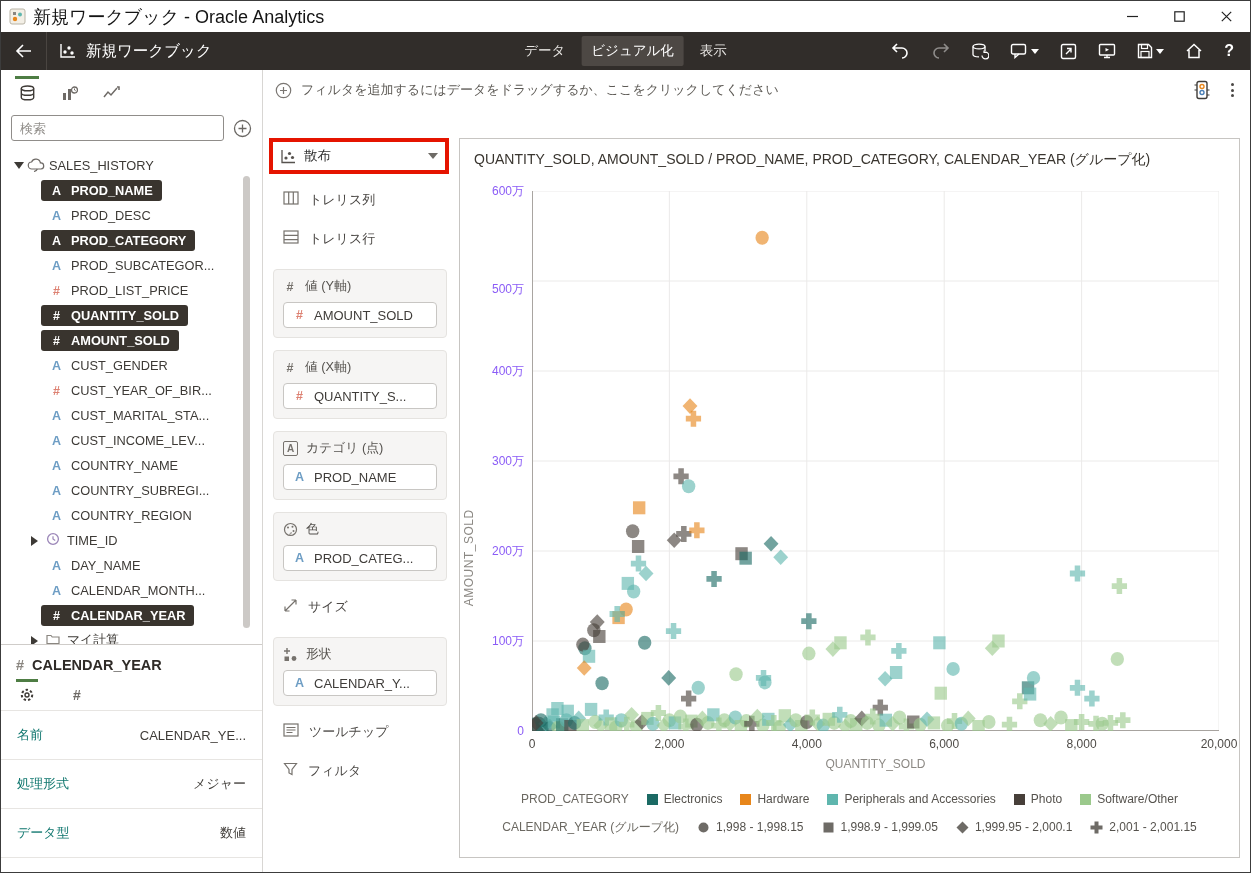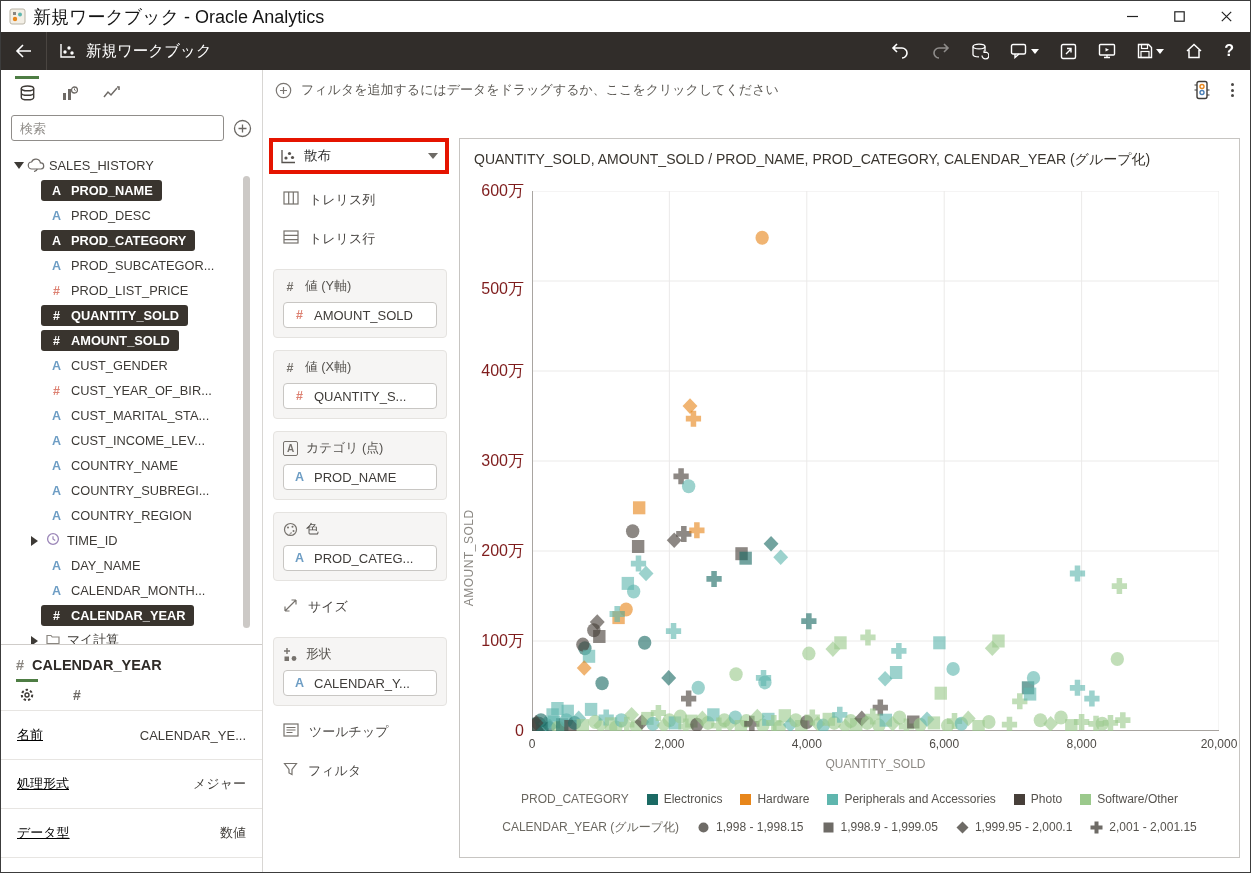--- a/index.html
+++ b/index.html
@@ -52,21 +52,21 @@
 
   
   .props { height:228px; flex:0 0 auto; border-top:1px solid #cfccc9; display:flex; flex-direction:column; font-size:13px; }
   .props-head { padding:12px 15px 2px; display:flex; align-items:center; gap:8px; font-size:14.5px; font-weight:bold; color:#2f2b27; }
   .props-head .hash { color:#8a8680; font-weight:bold; }
   .props-tabs { padding:4px 15px 7px; display:flex; gap:28px; }
   .ptab { display:flex; flex-direction:column; align-items:center; cursor:pointer; }
   .ptab .bar { width:22px; height:3px; background:transparent; margin-bottom:5px; }
   .ptab.active .bar { background:#4e7d44; }
   .prow { height:49px; flex:0 0 auto; display:flex; align-items:center; justify-content:space-between; padding:0 16px; border-top:1px solid #e7e5e2; }
-  .prow .pl { color:#000000;text-decoration:underline; } .prow .pv { color:#3f3c38; }
+  .prow .pl { color:#0f766e; } .prow .pv { color:#3f3c38; }
 
   
   .rightcol { flex:1; display:flex; flex-direction:column; min-width:0; }
   .filterbar { height:40px; flex:0 0 auto; display:flex; align-items:center; gap:9px; padding:0 16px 0 12px; font-size:13px; color:#5d5a55; }
   .fb-icons { margin-left:auto; display:flex; align-items:center; gap:20px; }
   .vdots { display:flex; flex-direction:column; gap:2.5px; cursor:pointer; }
   .vdots i { width:3px; height:3px; background:#4a4745; border-radius:50%; }
   .contentrow { flex:1; display:flex; min-height:0; }
 
   
@@ -81,21 +81,21 @@
   .hash-g { color:#76726d; font-weight:bold; font-size:12.5px; width:14px; text-align:center; }
   .abox { width:15px; height:15px; border:1px solid #76726d; border-radius:2px; font-size:10px; font-weight:bold; color:#76726d; display:flex; align-items:center; justify-content:center; }
 
   
   .main { flex:1; display:flex; flex-direction:column; min-width:0; }
   .chart-outer { flex:1; margin:28px 10px 14px 0; border:1px solid #c7c5c2; background:#fff; display:flex; flex-direction:column; min-height:0; }
   .chart-title { padding:12px 14px 10px; font-size:14px; color:#39352f; flex:0 0 auto; }
   .plot-row { display:flex; margin-top:12px; flex:0 0 auto; }
   .ygutter { width:72px; position:relative; flex:0 0 auto; height:540px; }
   .yaxis-title { position:absolute; left:2px; top:50%; transform:translateY(-50%); writing-mode:vertical-rl; text-orientation:mixed; transform-origin:center; rotate:180deg; font-size:12px; color:#8c8984; letter-spacing:.5px; }
-  .ytick { position:absolute; right:8px; transform:translateY(-50%); font-size:16px; color:#7f1d1d; }
+  .ytick { position:absolute; right:8px; transform:translateY(-50%); font-size:12px; color:#8b5cf6; }
   .plotarea { flex:1; height:540px; position:relative; margin-right:20px; }
   .plotarea svg { position:absolute; inset:0; }
   .xticks { margin:6px 20px 0 72px; position:relative; height:16px; font-size:12px; color:#4d4a46; flex:0 0 auto; }
   .xtick { position:absolute; transform:translateX(-50%); }
   .xaxis-title { margin:4px 20px 0 72px; text-align:center; font-size:12px; color:#8c8984; flex:0 0 auto; }
   .legend { margin-top:16px; display:flex; justify-content:center; align-items:center; gap:18px; font-size:12px; color:#55524d; height:24px; flex:0 0 auto; }
   .legend .ltitle { color:#6b6861; }
   .leg-item { display:flex; align-items:center; gap:6px; }
   .swatch { width:11px; height:11px; display:inline-block; }
 </style>
@@ -138,20 +138,25 @@
         </svg>
       </div>
     <div class="wb-head">
       <svg width="18" height="16" viewBox="0 0 18 16">
           <path d="M2 1v13h14" stroke="#fff" stroke-width="1.4" fill="none"></path>
           <circle cx="6" cy="9" r="1.7" fill="#fff"></circle>
           <circle cx="10" cy="5" r="1.7" fill="#fff"></circle>
           <circle cx="13" cy="10" r="1.7" fill="#fff"></circle>
         </svg>
       <span>新規ワークブック</span>
+    </div>
+    <div class="appbar-tabs">
+      <span class="abtab">データ</span>
+      <span class="abtab active">ビジュアル化</span>
+      <span class="abtab">表示</span>
     </div>
     <div class="appbar-icons">
       <span class="hicon">
           <svg width="19" height="16" viewBox="0 0 19 16">
             <path d="M6 2L2 6l4 4M2 6h9a5 5 0 0 1 0 10" transform="translate(0,-1)" stroke="#fff" stroke-width="1.6" fill="none"></path>
           </svg>
         </span>
       <span class="hicon dim">
           <svg width="19" height="16" viewBox="0 0 19 16">
             <path d="M13 2l4 4-4 4M17 6H8a5 5 0 0 0 0 10" transform="translate(0,-1)" stroke="#fff" stroke-width="1.6" fill="none"></path>

